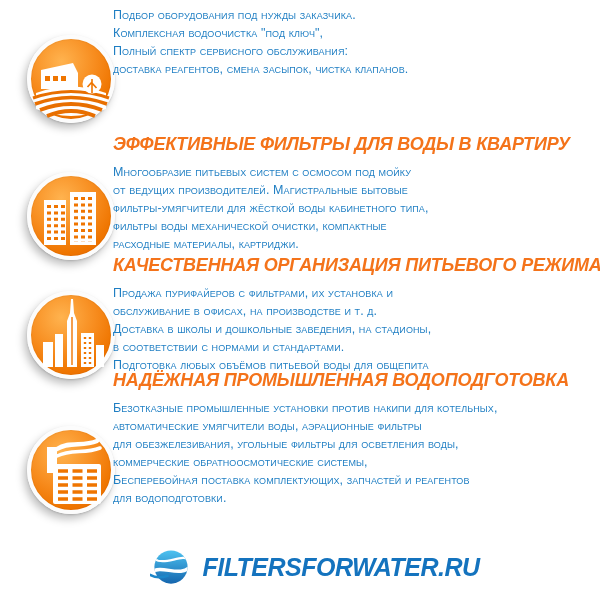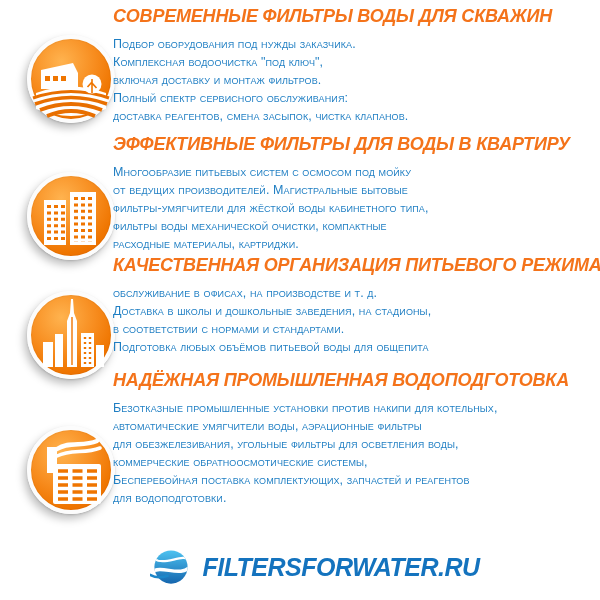--- a/index.html
+++ b/index.html
@@ -83,25 +83,23 @@
       <path d="M16 77 Q40 67 64 77" stroke="#E86F00" stroke-width="4" fill="none"></path>
       <path d="M10 31 L42 24 L47 34 L47 50 L10 50 Z" fill="#ffffff"></path>
       <rect x="14" y="37" width="5" height="5" fill="#EF7500"></rect>
       <rect x="22" y="37" width="5" height="5" fill="#EF7500"></rect>
       <rect x="30" y="37" width="5" height="5" fill="#EF7500"></rect>
       <circle cx="61" cy="45" r="9.5" fill="#ffffff"></circle>
       <path d="M61 54 L61 40 M56.5 48 L61 43 M65.5 49 L61 44" stroke="#EF7500" stroke-width="1.6" fill="none"></path>
     </svg>
   </div>
   <div class="textblock" style="top:6px;">
-    <div class="sec-title">СОВРЕМЕННЫЕ ФИЛЬТРЫ ВОДЫ ДЛЯ СКВАЖИН</div>
     <div class="sec-body">
         <div class="line">Подбор оборудования под нужды заказчика.</div>
         <div class="line">Комплексная водоочистка "под ключ",</div>
-        <div class="line">включая доставку и монтаж фильтров.</div>
         <div class="line">Полный спектр сервисного обслуживания:</div>
         <div class="line">доставка реагентов, смена засыпок, чистка клапанов.</div>
       </div>
   </div>
 
   <div class="badge" style="left:27px;top:172px;">
     <svg viewBox="0 0 80 80" aria-hidden="true">
       <rect x="13" y="24" width="22" height="45" fill="#ffffff"></rect>
       <rect x="39" y="16" width="26" height="53" fill="#ffffff"></rect>
       <g stroke="#EF7500" stroke-width="4" stroke-dasharray="3 3.4">
@@ -135,20 +133,21 @@
       <g stroke="#EF7500" stroke-width="2.4" stroke-dasharray="2 3">
         <line x1="54" y1="42" x2="54" y2="70"></line>
         <line x1="59" y1="42" x2="59" y2="70"></line>
       </g>
       <line x1="41" y1="22" x2="41" y2="70" stroke="#EF7500" stroke-width="1.4"></line>
     </svg>
   </div>
   <div class="textblock" style="top:255px;">
     <div class="sec-title">КАЧЕСТВЕННАЯ ОРГАНИЗАЦИЯ ПИТЬЕВОГО РЕЖИМА</div>
     <div class="sec-body">
+        <div class="line">Продажа пурифайеров с фильтрами, их установка и</div>
         <div class="line">обслуживание в офисах, на производстве и т. д.</div>
         <div class="line">Доставка в школы и дошкольные заведения, на стадионы,</div>
         <div class="line">в соответствии с нормами и стандартами.</div>
         <div class="line">Подготовка любых объёмов питьевой воды для общепита</div>
       </div>
   </div>
 
   <div class="badge" style="left:27px;top:426px;">
     <svg viewBox="0 0 80 80" aria-hidden="true">
       <rect x="16" y="17" width="10" height="26" fill="#ffffff"></rect>

